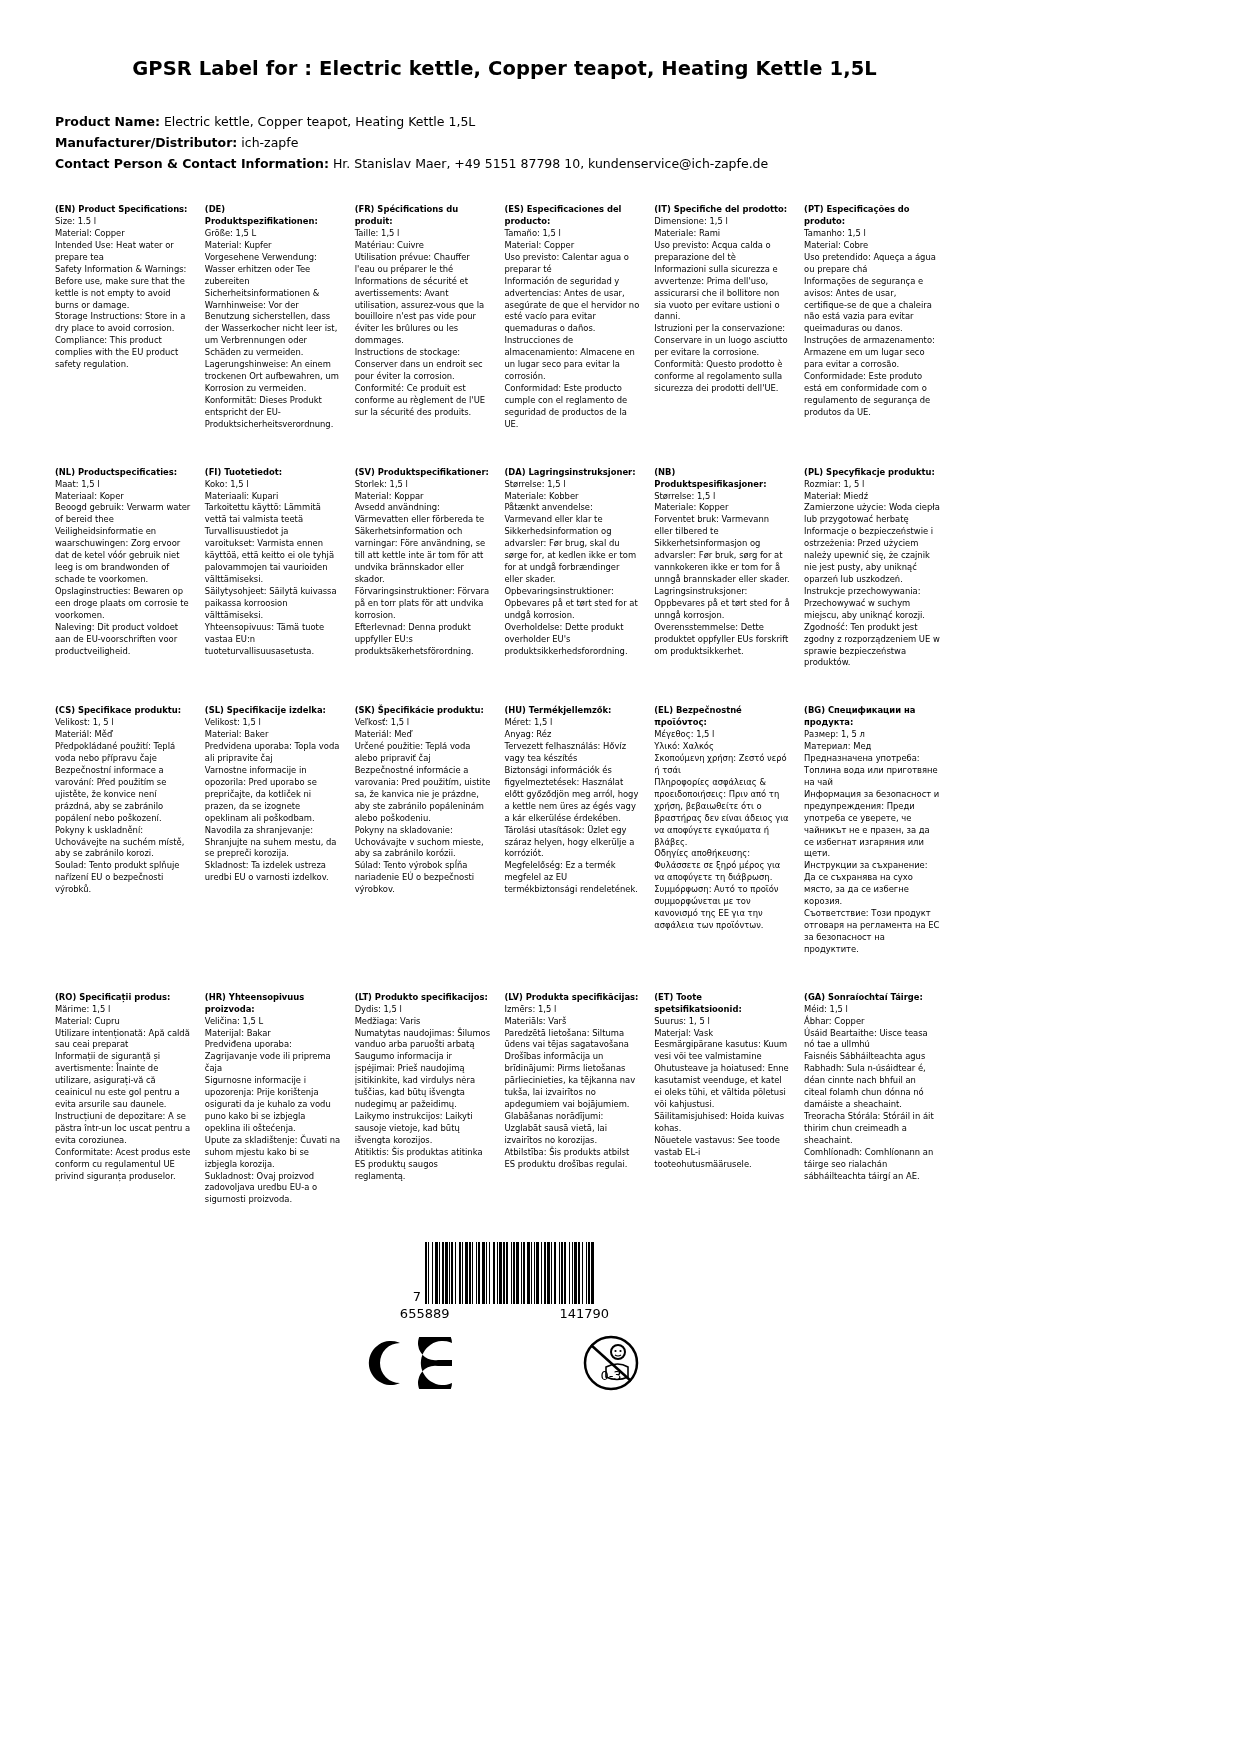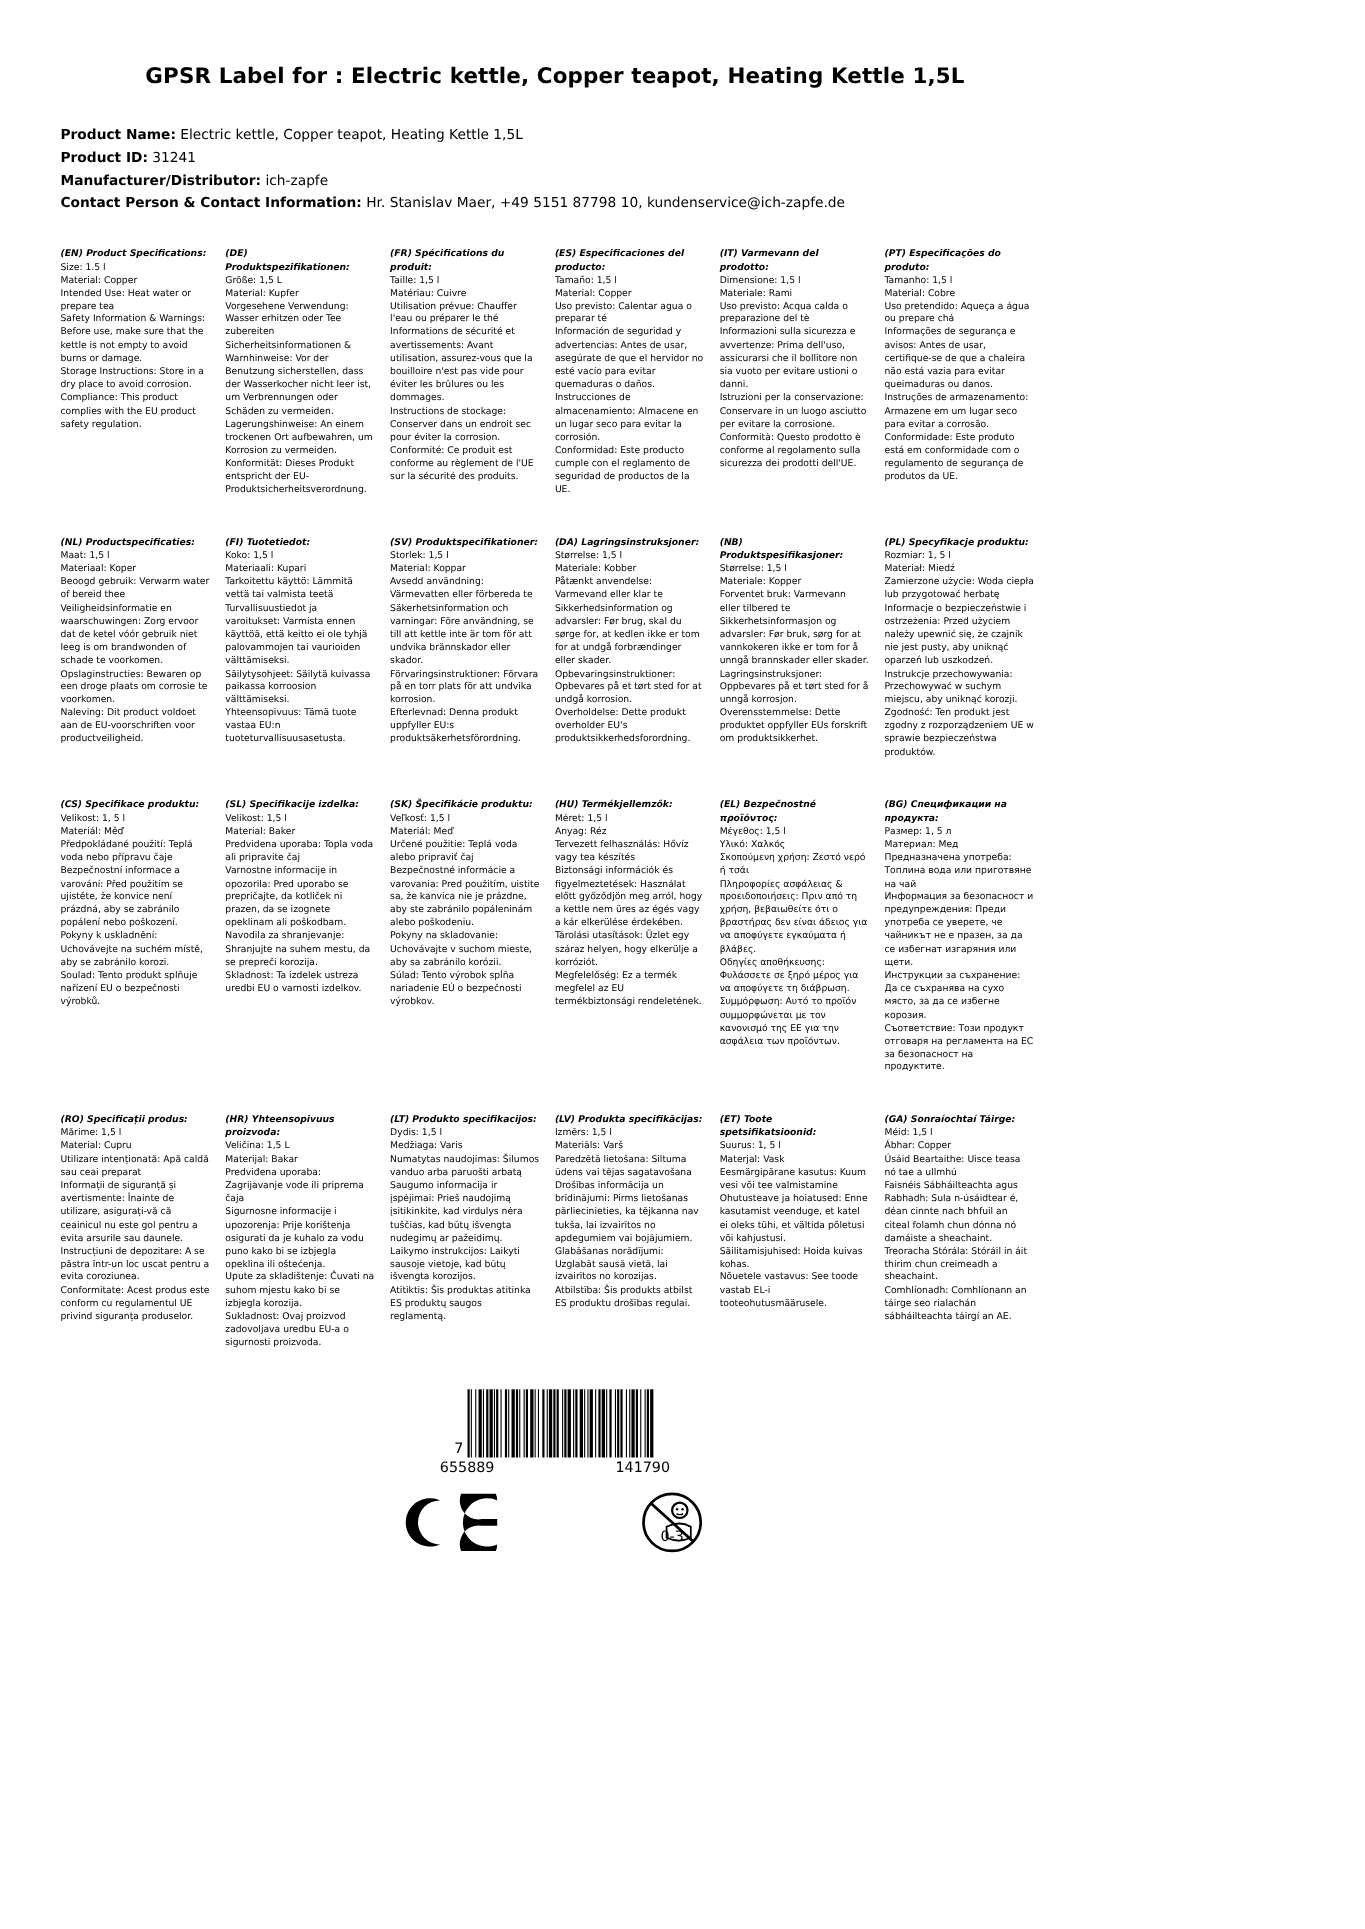--- a/index.html
+++ b/index.html
@@ -54,21 +54,20 @@
     width: 16.666%;
     padding-right: 14px;
     font-size: 8.4px;
     line-height: 1.42;
   }
   .cell-title {
     font-weight: bold;
     font-size: 8.4px;
     display: block;
     margin-bottom: 0px;
-    font-style: italic;
   }
   .cell-body {
     white-space: pre-line;
     display: block;
   }
   .barcode-area {
     margin-top: 26px;
     display: flex;
     flex-direction: column;
     align-items: center;
@@ -121,24 +120,20 @@
 <body>
 
 <div class="page">
 
   <h1 class="doc-title">GPSR Label for : Electric kettle, Copper teapot, Heating Kettle 1,5L</h1>
 
   <div class="meta">
     <p class="meta-row">
       <span class="meta-label">Product Name:</span>
       <span class="meta-value">Electric kettle, Copper teapot, Heating Kettle 1,5L</span>
-    </p>
-    <p class="meta-row">
-      <span class="meta-label">Product ID:</span>
-      <span class="meta-value">31241</span>
     </p>
     <p class="meta-row">
       <span class="meta-label">Manufacturer/Distributor:</span>
       <span class="meta-value">ich-zapfe</span>
     </p>
     <p class="meta-row">
       <span class="meta-label">Contact Person &amp; Contact Information:</span>
       <span class="meta-value">Hr. Stanislav Maer, +49 5151 87798 10, kundenservice@ich-zapfe.de</span>
     </p>
   </div>
@@ -176,21 +171,21 @@
       <div class="cell">
         <span class="cell-title">(ES) Especificaciones del producto:</span>
         <span class="cell-body">Tamaño: 1,5 l
 Material: Copper
 Uso previsto: Calentar agua o preparar té
 Información de seguridad y advertencias: Antes de usar, asegúrate de que el hervidor no esté vacío para evitar quemaduras o daños.
 Instrucciones de almacenamiento: Almacene en un lugar seco para evitar la corrosión.
 Conformidad: Este producto cumple con el reglamento de seguridad de productos de la UE.</span>
       </div>
       <div class="cell">
-        <span class="cell-title">(IT) Varmevann del prodotto:</span>
+        <span class="cell-title">(IT) Specifiche del prodotto:</span>
         <span class="cell-body">Dimensione: 1,5 l
 Materiale: Rami
 Uso previsto: Acqua calda o preparazione del tè
 Informazioni sulla sicurezza e avvertenze: Prima dell'uso, assicurarsi che il bollitore non sia vuoto per evitare ustioni o danni.
 Istruzioni per la conservazione: Conservare in un luogo asciutto per evitare la corrosione.
 Conformità: Questo prodotto è conforme al regolamento sulla sicurezza dei prodotti dell'UE.</span>
       </div>
       <div class="cell">
         <span class="cell-title">(PT) Especificações do produto:</span>
         <span class="cell-body">Tamanho: 1,5 l

